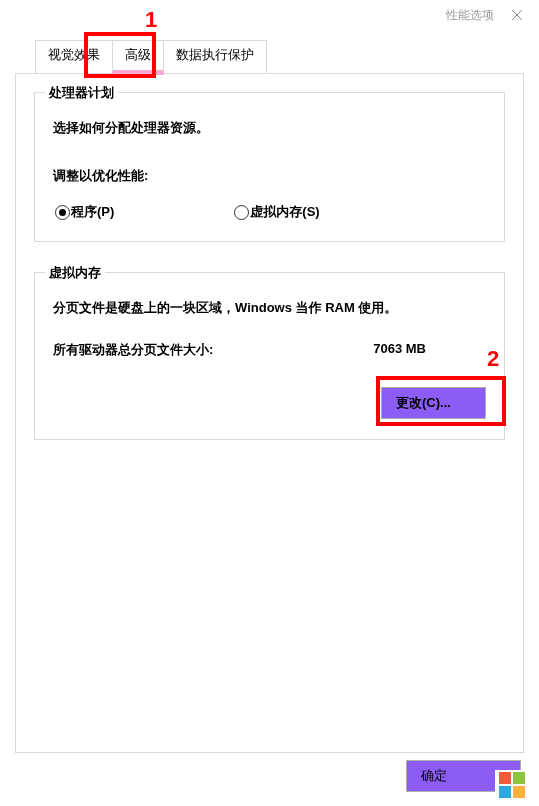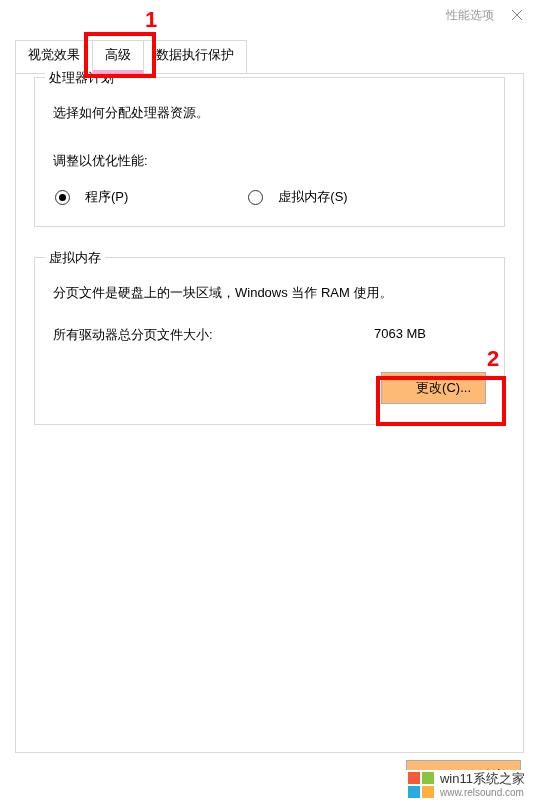--- a/index.html
+++ b/index.html
@@ -34,44 +34,45 @@
       cursor: default;
     }
     .close-btn svg { width: 10px; height: 10px; }
     .close-btn svg line { stroke: #888; stroke-width: 1; }
     .dialog-content {
       padding: 10px 15px 15px 15px;
     }
     .tabs {
       display: flex;
       position: relative;
-      margin-left: 0;
+      margin-left: 20px;
       text-align: center;
     }
     .tab {
       padding: 5px 12px 6px 12px;
       border: 1px solid #d9d9d9;
       border-bottom: none;
       background: #fff;
       font-size: 13px;
       color: #000;
       position: relative;
       margin-right: -1px;
     }
     .tab.active {
       border-bottom: 5px solid #f9a8d4;
       z-index: 3;
       margin-bottom: -1px;
     }
     .tabpanel {
       border: 1px solid #d9d9d9;
-      padding: 3px 18px 30px 18px;
+      padding: 18px 18px 30px 18px;
       min-height: 680px;
       position: relative;
       top: -1px;
+      font-weight: bold;
     }
     .groupbox {
       border: 1px solid #d9d9d9;
       padding: 18px 18px 20px 18px;
       margin-bottom: 30px;
       position: relative;
     }
     .groupbox-title {
       position: absolute;
       top: -9px;
@@ -92,21 +93,21 @@
       margin-bottom: 18px;
     }
     .radio-row {
       display: flex;
       gap: 120px;
       padding-left: 2px;
     }
     .radio-item {
       display: flex;
       align-items: center;
-      gap: 15px;
+      gap: 1px;
       font-size: 13px;
       cursor: default;
     }
     .radio-circle {
       width: 15px;
       height: 15px;
       border: 1px solid #333;
       border-radius: 50%;
       display: flex;
       align-items: center;
@@ -128,24 +129,24 @@
       margin-bottom: 28px;
       padding-right: 60px;
     }
     .btn-row {
       display: flex;
       justify-content: flex-end;
     }
     .btn {
       min-width: 105px;
       padding: 6px 14px;
-      background: #fdba74;
+      background: #8b5cf6;
       border: 1px solid #adadad;
       font-size: 13px;
-      text-align: right;
+      text-align: left;
       cursor: default;
     }
     .dialog-footer {
       position: absolute;
       bottom: 14px;
       left: 0;
       right: 0;
       display: flex;
       justify-content: flex-end;
       gap: 10px;
@@ -255,17 +256,13 @@
 <div class="highlight-red hl2"></div>
 <div class="annot a2">2</div>
 
 <div class="watermark">
   <div class="wm-icon">
     <div style="background:#f7593b"></div>
     <div style="background:#8bc540"></div>
     <div style="background:#29abe2"></div>
     <div style="background:#fbb040"></div>
   </div>
-  <div class="wm-text">
-    <span class="t1">win11系统之家</span>
-    <span class="t2">www.relsound.com</span>
-  </div>
 </div>
 
 </body></html>

